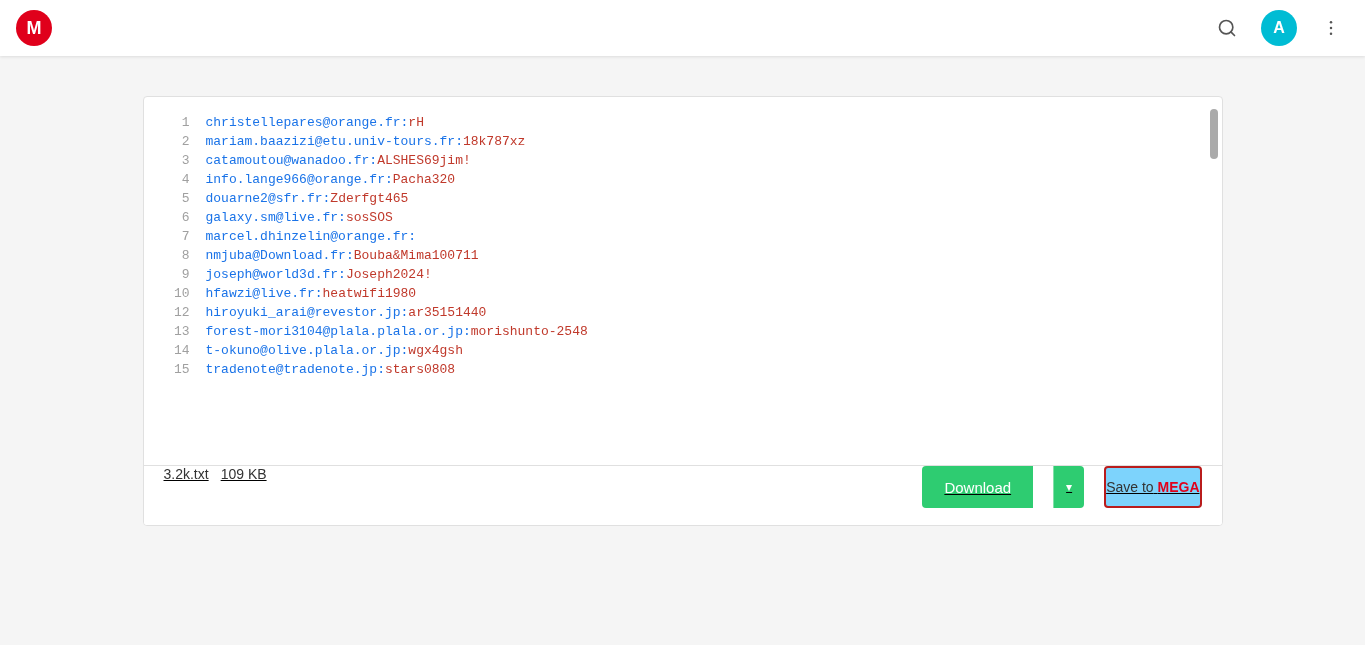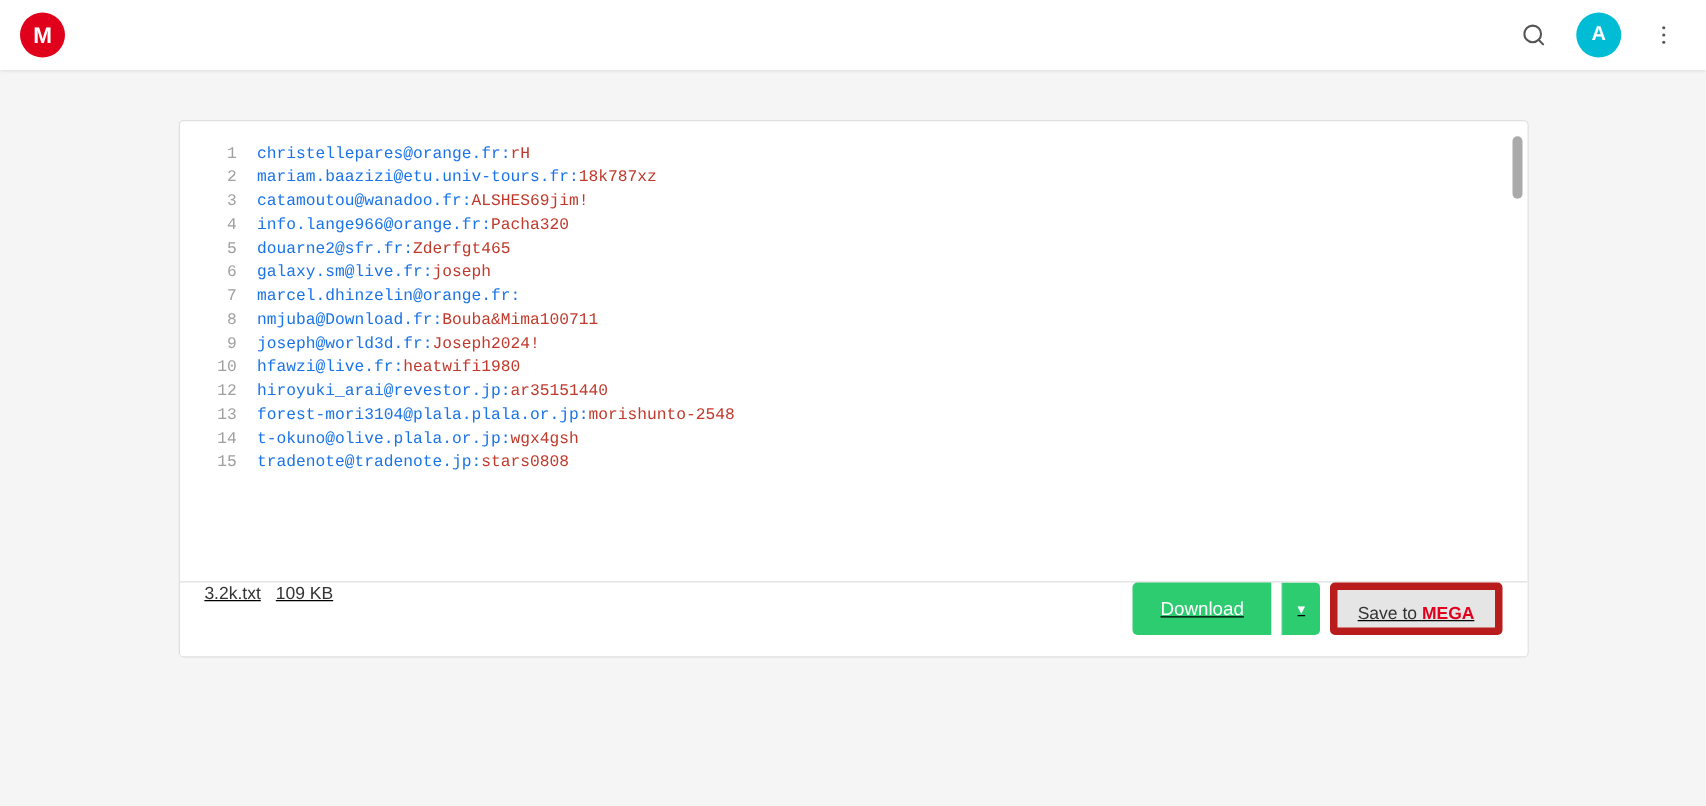--- a/index.html
+++ b/index.html
@@ -130,21 +130,21 @@
       display: flex;
       align-items: center;
       gap: 12px;
       font-size: 14px;
       color: #333;
     }
 
     .file-actions {
       display: flex;
       align-items: center;
-      gap: 8px;
+      gap: 20px;
     }
 
     .download-btn {
       background: #2ecc71;
       color: #fff;
       border: none;
       border-radius: 4px 0 0 4px;
       padding: 10px 22px;
       font-size: 15px;
       font-weight: 500;
@@ -158,25 +158,25 @@
       border: none;
       border-left: 1px solid rgba(255,255,255,0.4);
       border-radius: 0 4px 4px 0;
       padding: 10px 12px;
       cursor: pointer;
       height: 42px;
       display: flex; align-items: center;
     }
 
     .save-mega-btn {
-      background: #e5e5e5;
+      background: #7dd3fc;
       color: #333;
-      border: 6px solid #b91c1c;
+      border: 2px solid #b91c1c;
       border-radius: 4px;
-      padding: 10px 16px;
+      padding: 10px 0;
       font-size: 14px;
       cursor: pointer;
       height: 42px;
     }
     .save-mega-btn .mega-text { color: #e0001b; font-weight: bold; }
 
     .chevron-down { font-size: 12px; }
   </style>
 </head>
 <body>
@@ -224,21 +224,21 @@
         <div class="line">
           <span class="line-num">4</span>
           <span class="line-content"><span>info.lange966@orange.fr:</span><span class="password">Pacha320</span></span>
         </div>
         <div class="line">
           <span class="line-num">5</span>
           <span class="line-content"><span>douarne2@sfr.fr:</span><span class="password">Zderfgt465</span></span>
         </div>
         <div class="line">
           <span class="line-num">6</span>
-          <span class="line-content"><span>galaxy.sm@live.fr:</span><span class="password">joseph</span></span>
+          <span class="line-content"><span>galaxy.sm@live.fr:</span><span class="password">sosSOS</span></span>
         </div>
         <div class="line">
           <span class="line-num">7</span>
           <span class="line-content"><span>marcel.dhinzelin@orange.fr:</span><span class="password"></span></span>
         </div>
         <div class="line">
           <span class="line-num">8</span>
           <span class="line-content"><span>nmjuba@Download.fr:</span><span class="password">Bouba&amp;Mima100711</span></span>
         </div>
         <div class="line">

